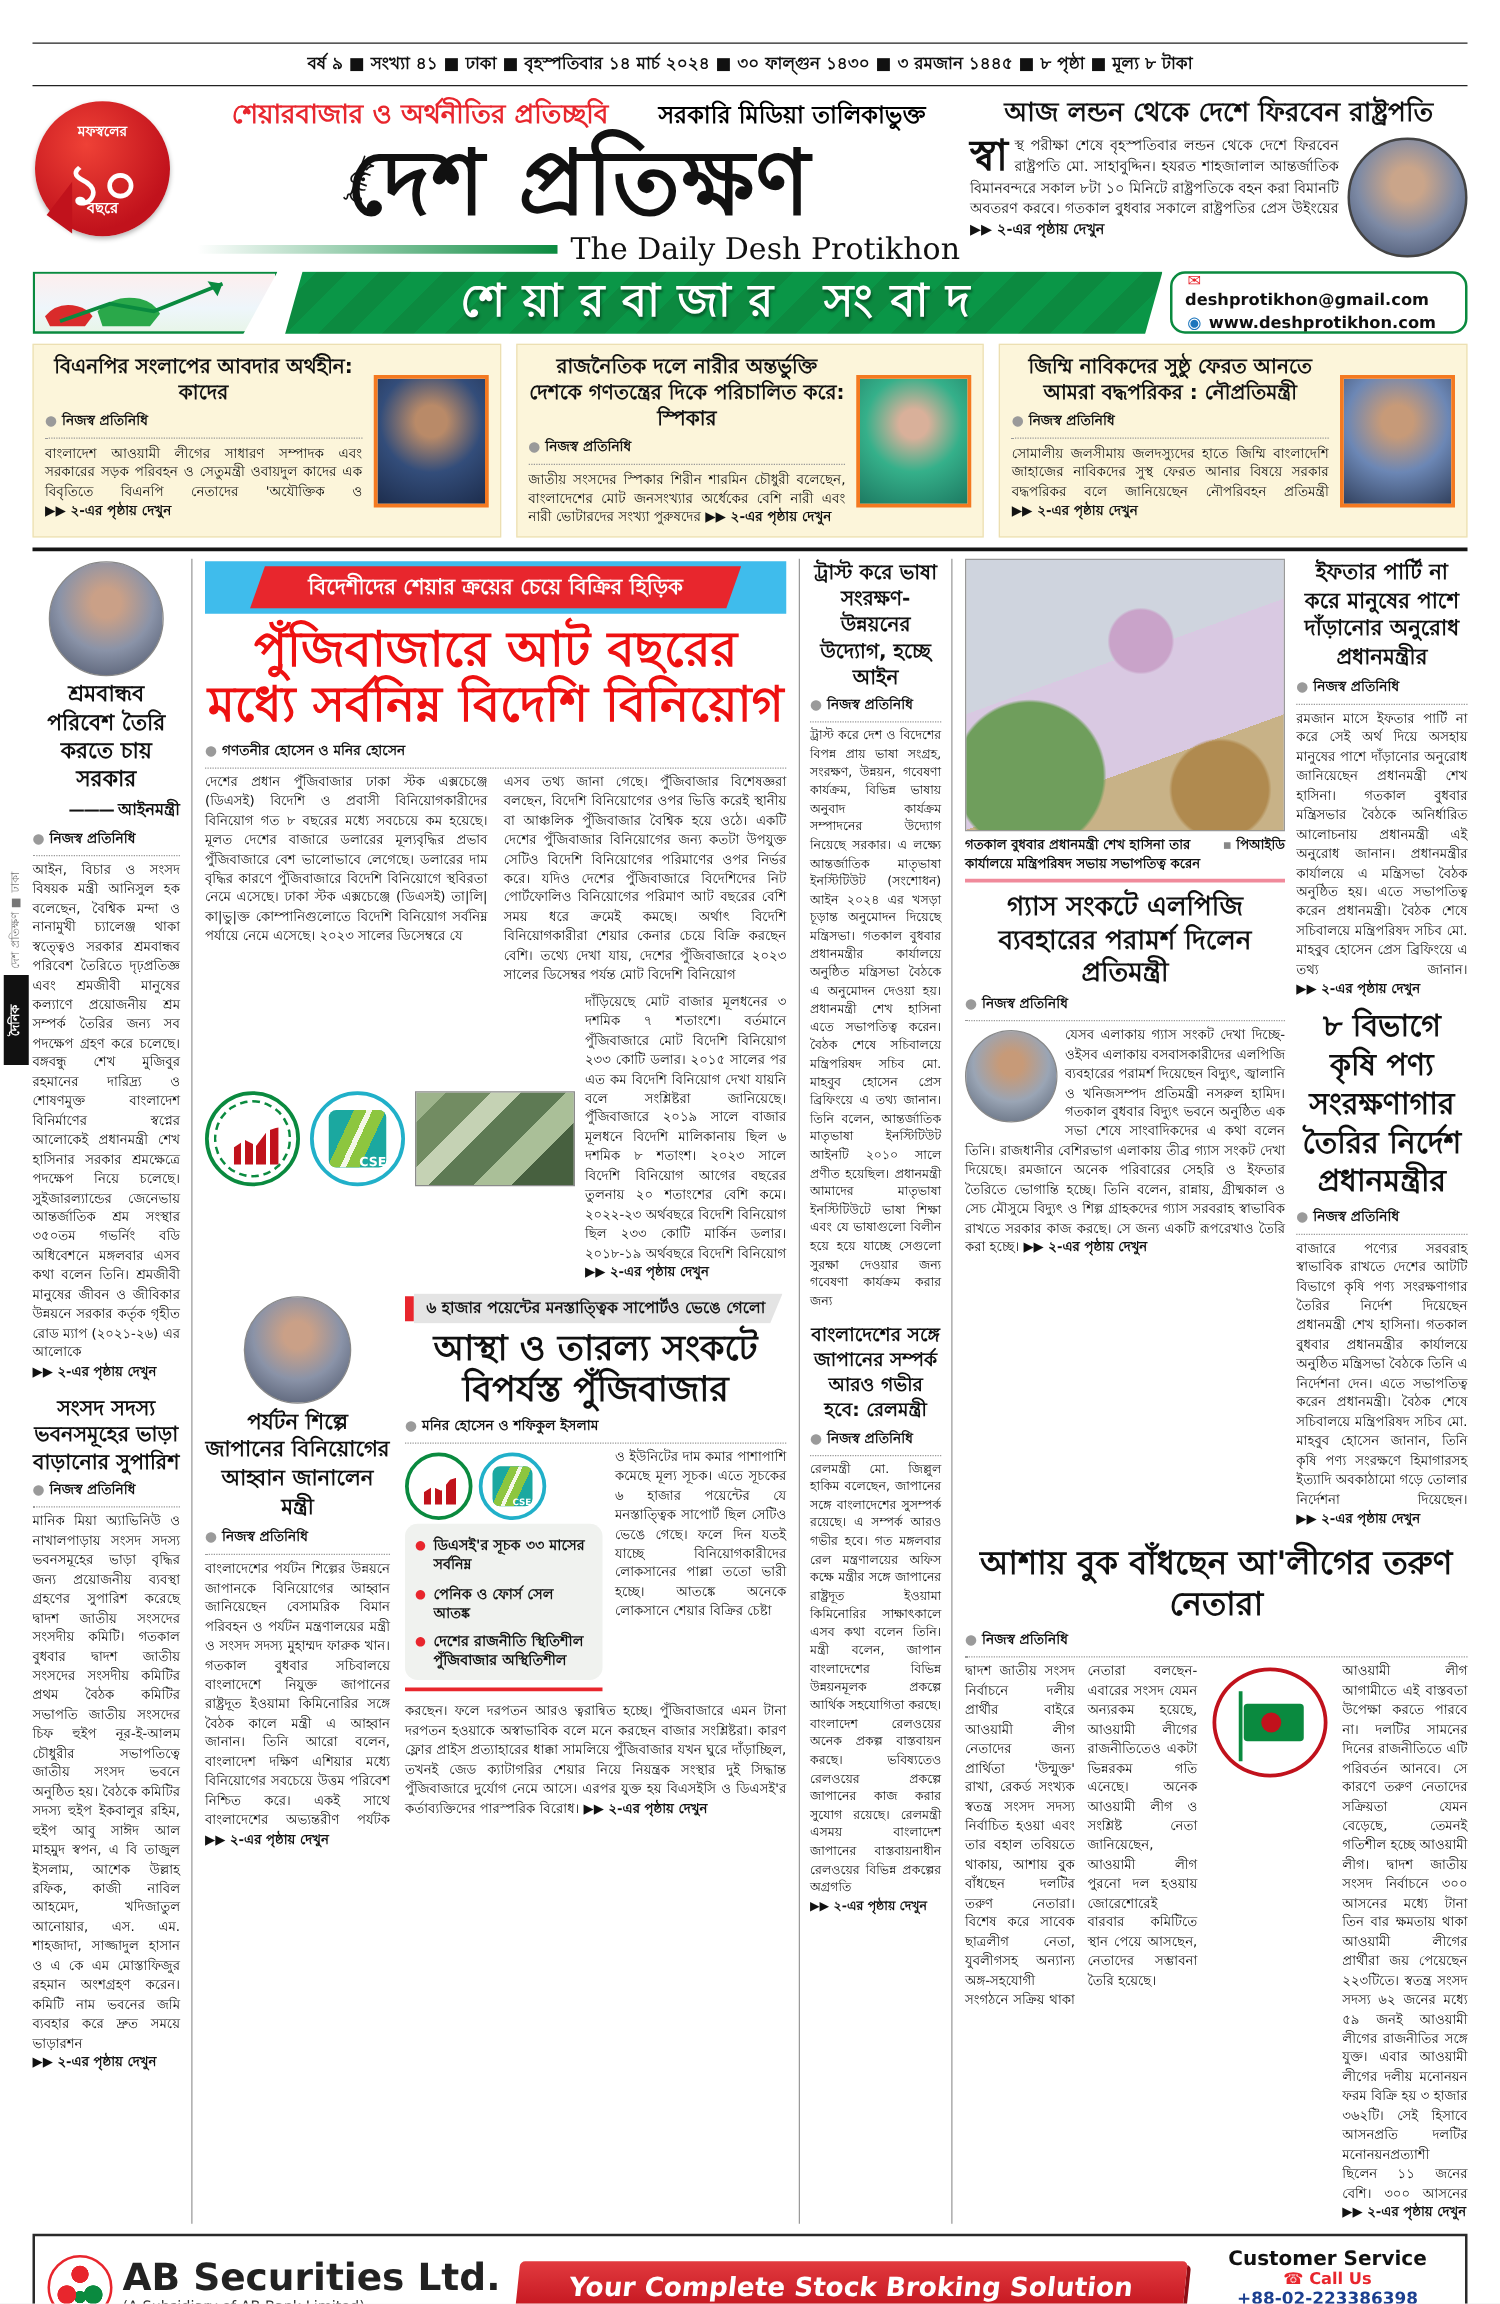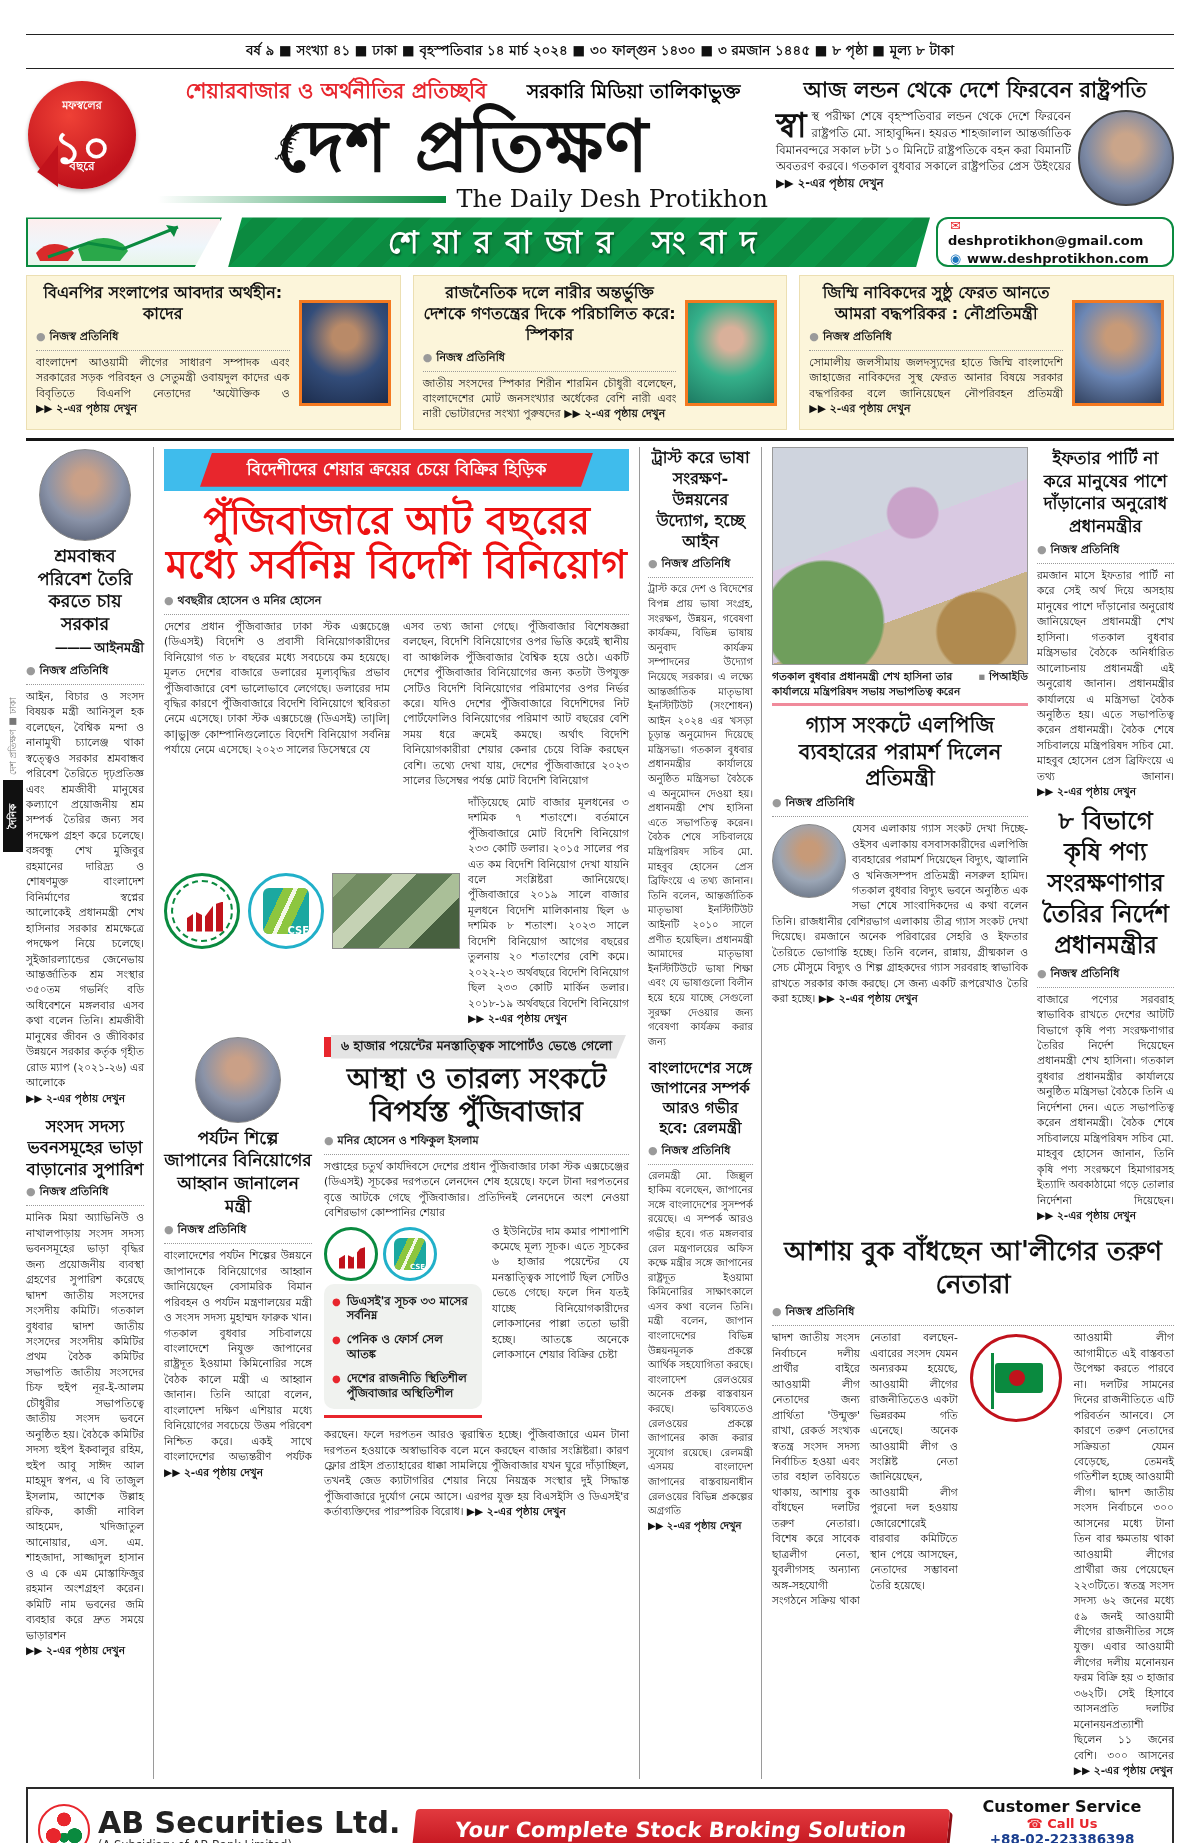--- a/index.html
+++ b/index.html
@@ -30,21 +30,21 @@
 
 .pres{width:398px;flex:none;padding-top:2px}
 .pres h2{font-size:21px;line-height:1.25;text-align:center;font-weight:bold}
 .pres-body{margin-top:5px;font-size:11.5px;line-height:1.45}
 .pres-photo{float:right;width:96px;height:96px;border-radius:50%;border:2px solid #444;margin:2px 0 2px 7px;background:radial-gradient(circle at 50% 38%,#caa58a 18%,#7d8aa5 55%,#3e4a66)}
 .dropcap{float:left;font-size:34px;font-weight:bold;line-height:.9;margin:2px 5px 0 0}
 .morelink{font-weight:bold;white-space:nowrap}
 
 .banner{display:flex;gap:6px;height:50px;margin:2px 0 8px;align-items:stretch}
 .bgraph{width:196px;flex:none;border:2px solid #0a8a3f;background:linear-gradient(180deg,#fdeeee 0%,#eef6fb 60%,#e8f5e9);position:relative;clip-path:polygon(0 0,100% 0,86% 100%,0 100%)}
-.bmain{flex:1;background:repeating-linear-gradient(135deg,#0a9647 0 18px,#0c8a40 18px 36px);color:#fff;font-size:31px;font-weight:bold;letter-spacing:14px;text-align:center;line-height:50px;clip-path:polygon(14px 0,100% 0,calc(100% - 14px) 100%,0 100%);text-shadow:1px 2px 2px rgba(0,0,0,.4);white-space:nowrap;overflow:hidden}
+.bmain{flex:1;background:repeating-linear-gradient(135deg,#0a9647 0 18px,#0c8a40 18px 36px);color:#fff;font-size:36px;font-weight:bold;letter-spacing:14px;text-align:center;line-height:50px;clip-path:polygon(14px 0,100% 0,calc(100% - 14px) 100%,0 100%);text-shadow:1px 2px 2px rgba(0,0,0,.4);white-space:nowrap;overflow:hidden}
 .bcontact{width:238px;flex:none;border:2px solid #0a8a3f;border-radius:12px;padding:4px 10px;display:flex;flex-direction:column;justify-content:center;gap:3px;font-size:13px;font-weight:bold}
 .cicon{display:inline-block;width:15px;text-align:center;margin-right:4px}
 .cicon.mail{color:#e8262d}.cicon.web{color:#1b75bc}
 
 .toprow{display:flex;gap:12px}
 .tbox{flex:1;background:#fcf5da;border:1px solid #ecdfb2;padding:7px 9px;display:flex;gap:9px}
 .tbL{flex:1;min-width:0}
 .tbh{font-size:16px;font-weight:bold;text-align:center;line-height:1.3}
 .byline{font-size:11px;font-weight:bold;margin-top:3px}
 .bdot{color:#9a9a9a;margin-right:4px}
@@ -262,21 +262,21 @@
       <div class="byline"><span class="bdot">●</span><span>নিজস্ব প্রতিনিধি</span></div>
       <div class="dotrule"></div>
       <div class="body jc"><span>মানিক মিয়া অ্যাভিনিউ ও নাখালপাড়ায় সংসদ সদস্য ভবনসমূহের ভাড়া বৃদ্ধির জন্য প্রয়োজনীয় ব্যবস্থা গ্রহণের সুপারিশ করেছে দ্বাদশ জাতীয় সংসদের সংসদীয় কমিটি। গতকাল বুধবার দ্বাদশ জাতীয় সংসদের সংসদীয় কমিটির প্রথম বৈঠক কমিটির সভাপতি জাতীয় সংসদের চিফ হুইপ নূর-ই-আলম চৌধুরীর সভাপতিত্বে জাতীয় সংসদ ভবনে অনুষ্ঠিত হয়। বৈঠকে কমিটির সদস্য হুইপ ইকবালুর রহিম, হুইপ আবু সাঈদ আল মাহমুদ স্বপন, এ বি তাজুল ইসলাম, আশেক উল্লাহ রফিক, কাজী নাবিল আহমেদ, খদিজাতুল আনোয়ার, এস. এম. শাহজাদা, সাজ্জাদুল হাসান ও এ কে এম মোস্তাফিজুর রহমান অংশগ্রহণ করেন। কমিটি নাম ভবনের জমি ব্যবহার করে দ্রুত সময়ে ভাড়ারশন</span> <span class="morelink">▶▶ ২-এর পৃষ্ঠায় দেখুন</span></div>
     </div>
 
     <div class="colB">
       <div class="kstrip">
         <div class="kbox">বিদেশীদের শেয়ার ক্রয়ের চেয়ে বিক্রির হিড়িক</div>
       </div>
       <div class="mainhead">পুঁজিবাজারে আট বছরের মধ্যে সর্বনিম্ন বিদেশি বিনিয়োগ</div>
-      <div class="byline" style="text-align:left"><span class="bdot">●</span><span>থবছরীর হোসেন ও মনির হোসেন</span></div>
+      <div class="byline" style="text-align:left"><span class="bdot">●</span><span>গণতনীর হোসেন ও মনির হোসেন</span></div>
       <div class="dotrule"></div>
       <div class="twocol">
         <div class="tc body jc">দেশের প্রধান পুঁজিবাজার ঢাকা স্টক এক্সচেঞ্জে (ডিএসই) বিদেশি ও প্রবাসী বিনিয়োগকারীদের বিনিয়োগ গত ৮ বছরের মধ্যে সবচেয়ে কম হয়েছে। মূলত দেশের বাজারে ডলারের মূল্যবৃদ্ধির প্রভাব পুঁজিবাজারে বেশ ভালোভাবে লেগেছে। ডলারের দাম বৃদ্ধির কারণে পুঁজিবাজারে বিদেশি বিনিয়োগে স্থবিরতা নেমে এসেছে। ঢাকা স্টক এক্সচেঞ্জে (ডিএসই) তা|লি|কা|ভু|ক্ত কোম্পানিগুলোতে বিদেশি বিনিয়োগ সর্বনিম্ন পর্যায়ে নেমে এসেছে। ২০২৩ সালের ডিসেম্বরে যে</div>
         <div class="tc body jc">এসব তথ্য জানা গেছে। পুঁজিবাজার বিশেষজ্ঞরা বলছেন, বিদেশি বিনিয়োগের ওপর ভিত্তি করেই স্থানীয় বা আঞ্চলিক পুঁজিবাজার বৈশ্বিক হয়ে ওঠে। একটি দেশের পুঁজিবাজার বিনিয়োগের জন্য কতটা উপযুক্ত সেটিও বিদেশি বিনিয়োগের পরিমাণের ওপর নির্ভর করে। যদিও দেশের পুঁজিবাজারে বিদেশিদের নিট পোর্টফোলিও বিনিয়োগের পরিমাণ আট বছরের বেশি সময় ধরে ক্রমেই কমছে। অর্থাৎ বিদেশি বিনিয়োগকারীরা শেয়ার কেনার চেয়ে বিক্রি করছেন বেশি। তথ্যে দেখা যায়, দেশের পুঁজিবাজারে ২০২৩ সালের ডিসেম্বর পর্যন্ত মোট বিদেশি বিনিয়োগ</div>
       </div>
       <div class="imgrow">
         <div class="dse">
             <div class="ring"></div>
             <div class="bars"></div>
           </div>
@@ -297,21 +297,20 @@
           <div class="body jc"><span>বাংলাদেশের পর্যটন শিল্পের উন্নয়নে জাপানকে বিনিয়োগের আহ্বান জানিয়েছেন বেসামরিক বিমান পরিবহন ও পর্যটন মন্ত্রণালয়ের মন্ত্রী ও সংসদ সদস্য মুহাম্মদ ফারুক খান। গতকাল বুধবার সচিবালয়ে বাংলাদেশে নিযুক্ত জাপানের রাষ্ট্রদূত ইওয়ামা কিমিনোরির সঙ্গে বৈঠক কালে মন্ত্রী এ আহ্বান জানান। তিনি আরো বলেন, বাংলাদেশ দক্ষিণ এশিয়ার মধ্যে বিনিয়োগের সবচেয়ে উত্তম পরিবেশ নিশ্চিত করে। একই সাথে বাংলাদেশের অভ্যন্তরীণ পর্যটক</span> <span class="morelink">▶▶ ২-এর পৃষ্ঠায় দেখুন</span></div>
         </div>
         <div class="mktcol">
           <div class="k2">
               <span class="rbar"></span>
               <span class="ktxt">৬ হাজার পয়েন্টের মনস্তাত্ত্বিক সাপোর্টও ভেঙে গেলো</span>
             </div>
           <div class="hMkt">আস্থা ও তারল্য সংকটে বিপর্যস্ত পুঁজিবাজার</div>
           <div class="byline"><span class="bdot">●</span><span>মনির হোসেন ও শফিকুল ইসলাম</span></div>
           <div class="dotrule"></div>
-          <div class="body jc">সপ্তাহের চতুর্থ কার্যদিবসে দেশের প্রধান পুঁজিবাজার ঢাকা স্টক এক্সচেঞ্জের (ডিএসই) সূচকের দরপতনে লেনদেন শেষ হয়েছে। ফলে টানা দরপতনের বৃত্তে আটকে গেছে পুঁজিবাজার। প্রতিদিনই লেনদেনে অংশ নেওয়া বেশিরভাগ কোম্পানির শেয়ার</div>
           <div class="mkt2">
             <div>
               <div class="logosml">
                 <div class="dse">
                     <div class="bars"></div>
                   </div>
                 <div class="cse">
                     <div class="sq"></div>
                     <div class="lbl">CSE</div>
                   </div>

